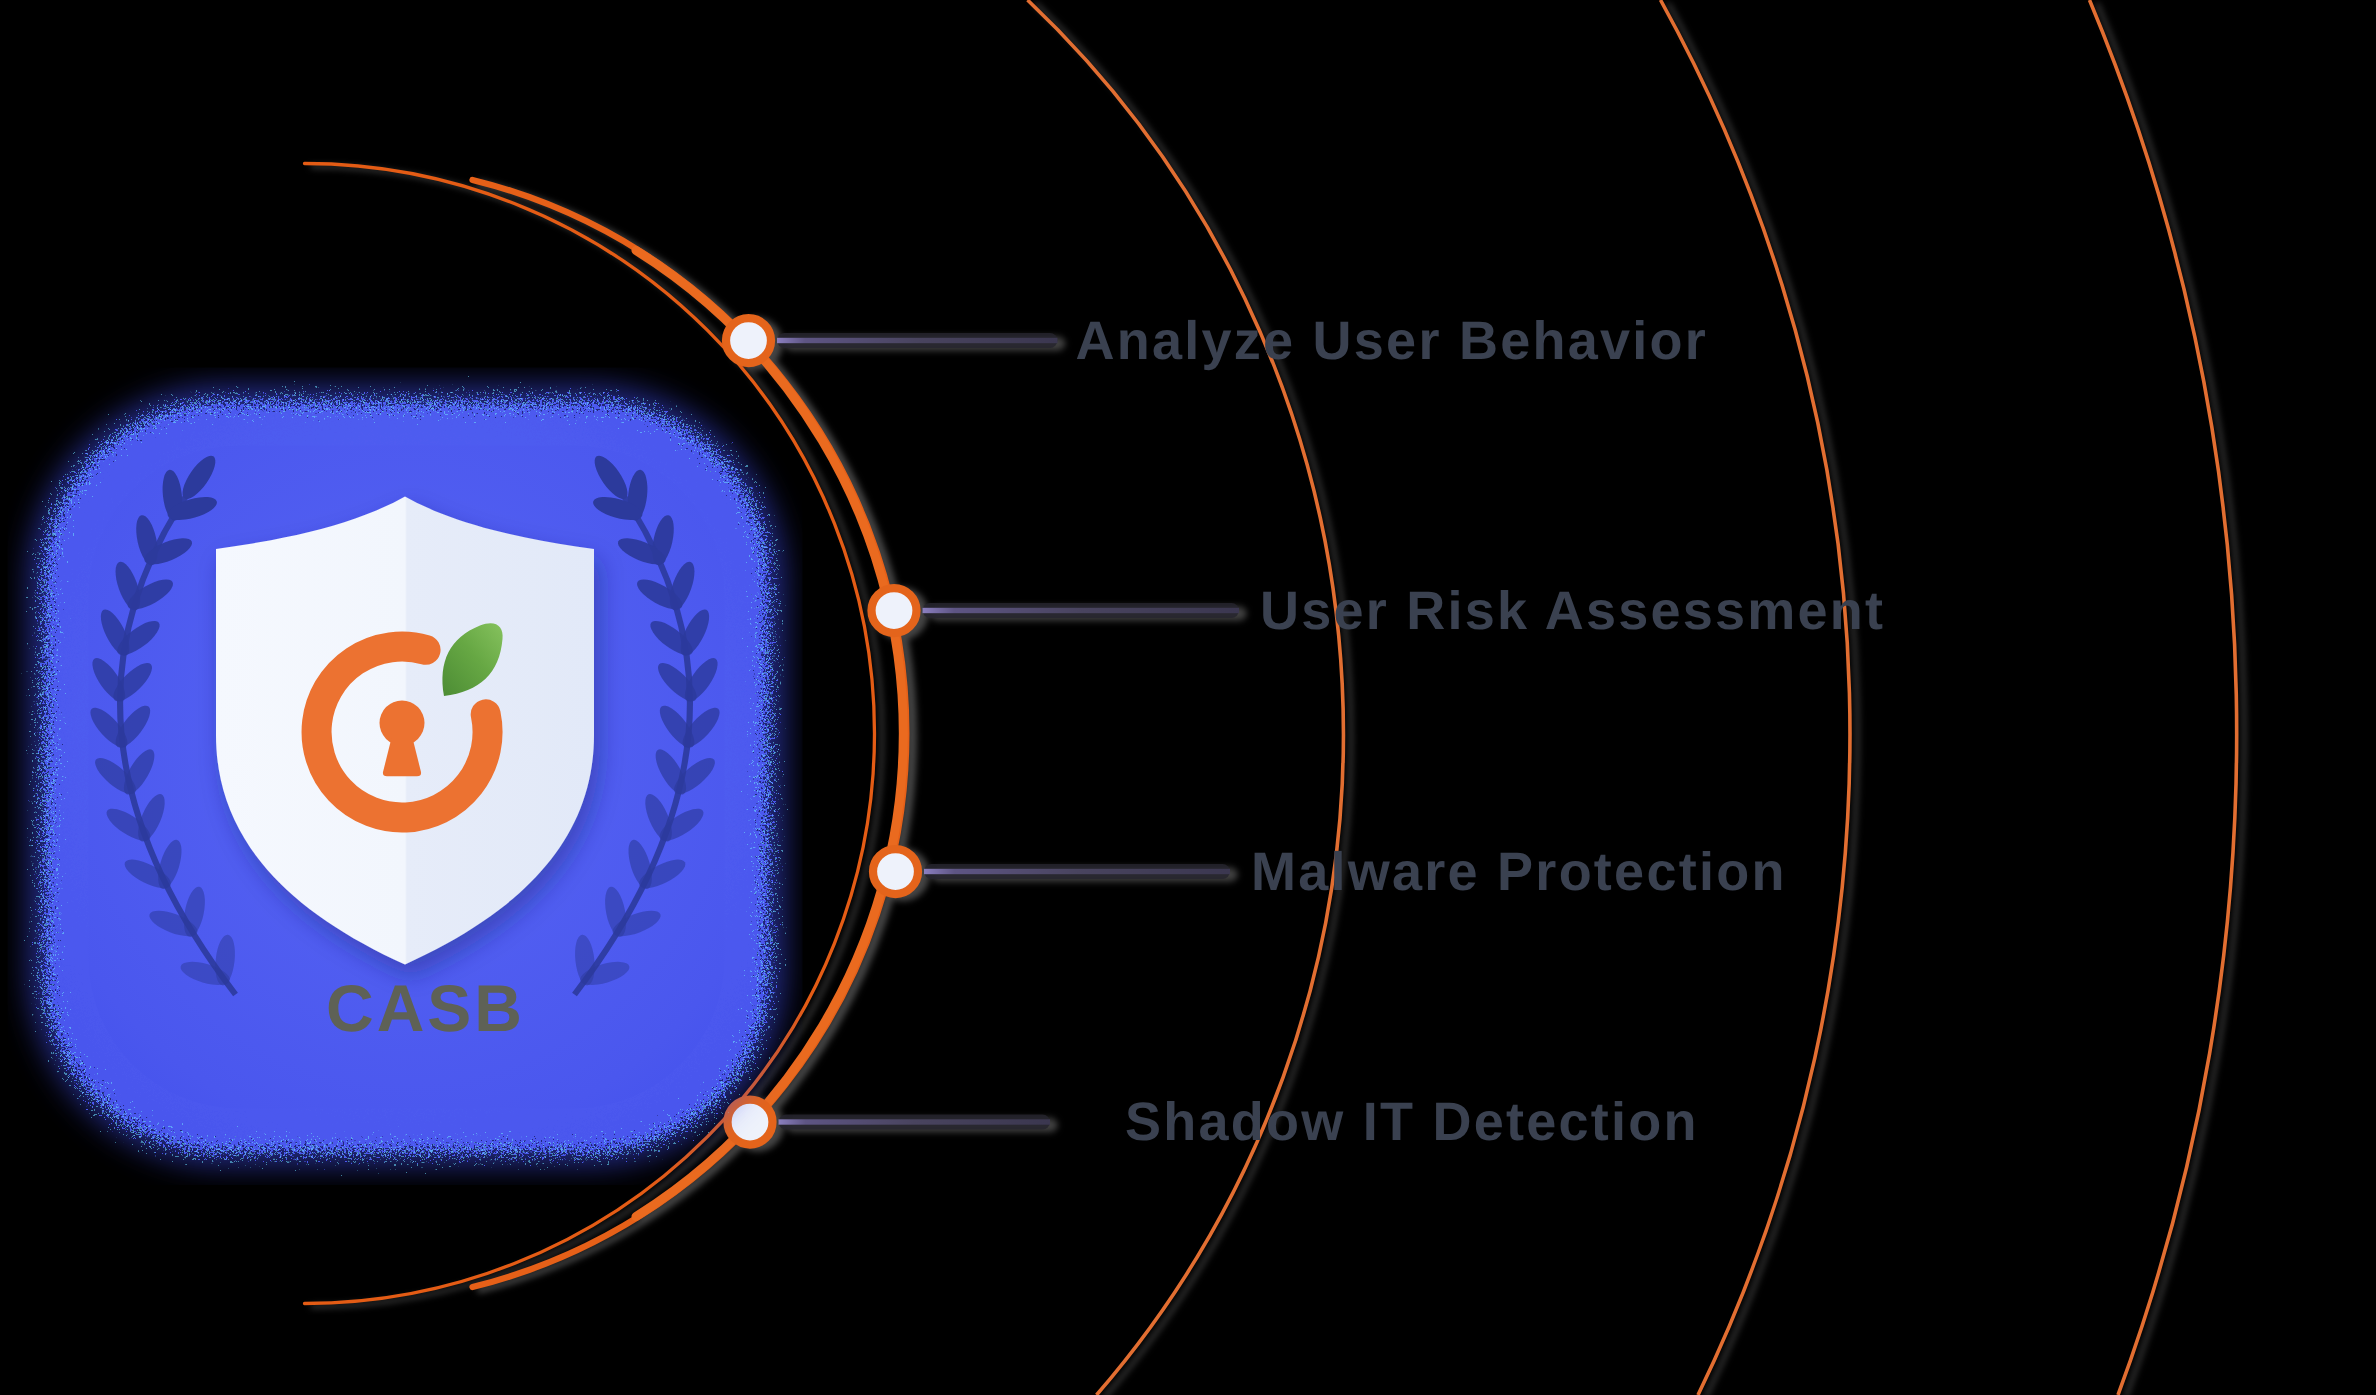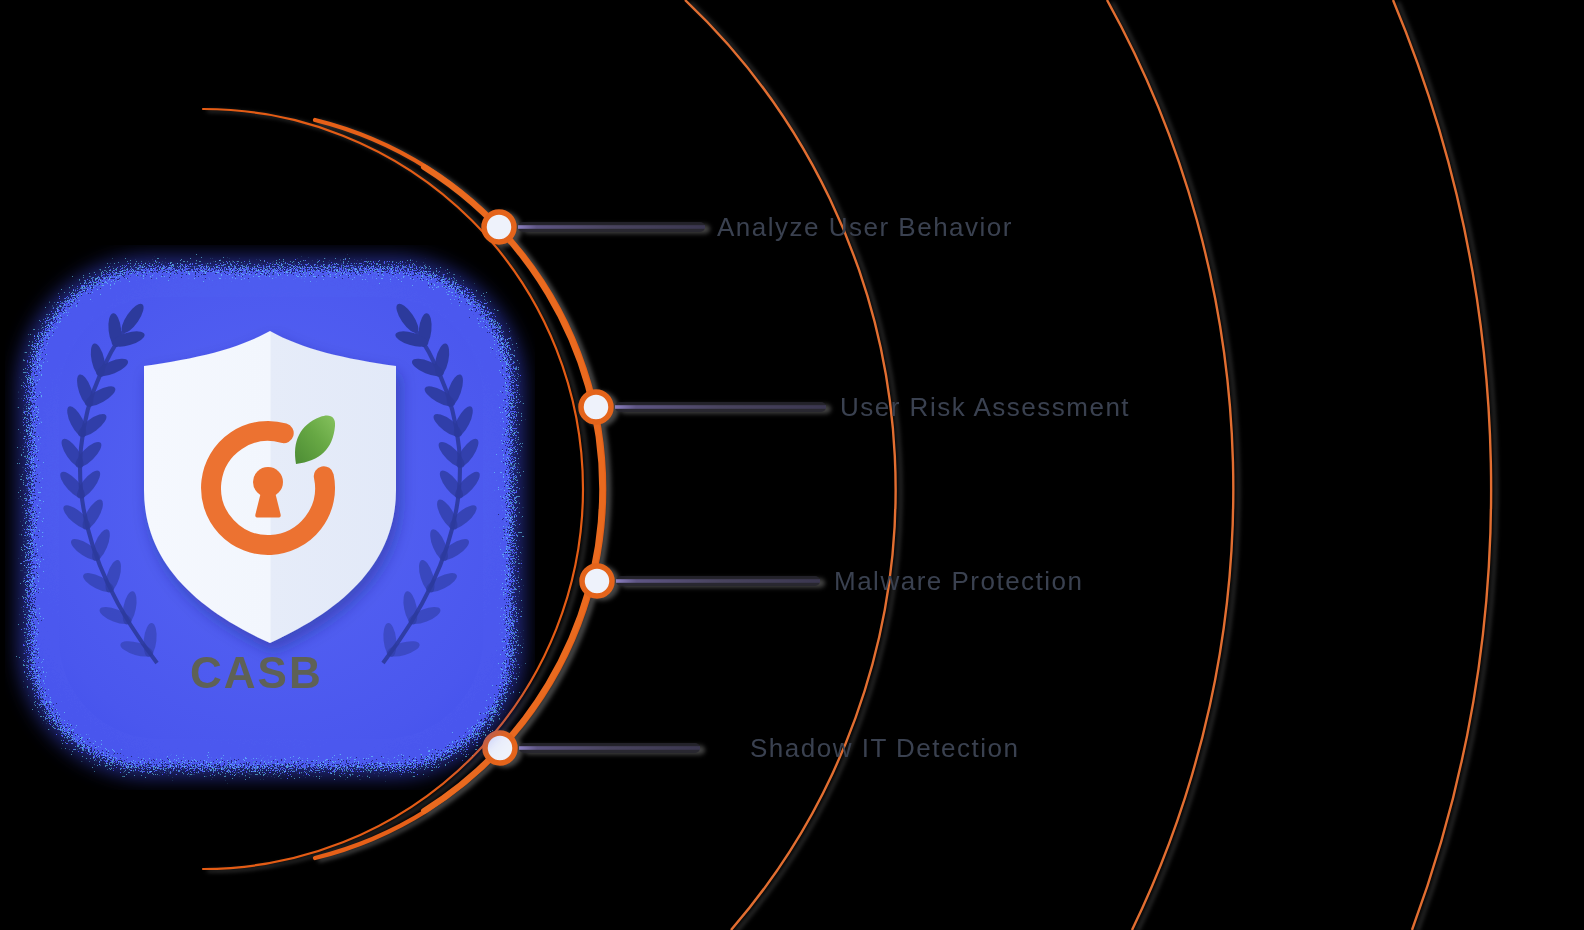--- a/index.html
+++ b/index.html
@@ -15,30 +15,30 @@
   }
   .stage{position:relative;width:1584px;height:930px;}
   .arcs{
     position:absolute;left:0;top:0;
     filter:drop-shadow(5px 2px 2px rgba(150,150,150,0.45));
   }
   .badge-svg{position:absolute;left:5px;top:245px;}
   .feature-label{
     position:absolute;
     height:38px;line-height:38px;
-    font-size:26px;font-weight:normal;letter-spacing:1.5px;
+    font-size:36px;font-weight:bold;letter-spacing:1.5px;
     color:var(--label-text);white-space:nowrap;
   }
   .label-1{left:717px;top:208px;}
   .label-2{left:840px;top:388px;}
   .label-3{left:834px;top:562px;}
   .label-4{left:750px;top:729px;}
   .casb{
     position:absolute;left:190px;top:650px;width:160px;
-    text-align:left;font-size:44px;line-height:46px;font-weight:bold;
+    text-align:right;font-size:44px;line-height:46px;font-weight:bold;
     letter-spacing:2px;color:var(--casb-text);
   }
 </style>
 </head>
 <body>
 
 <div class="stage">
 
   <svg class="arcs" width="1584" height="930" viewBox="0 0 1584 930">
     <defs>

